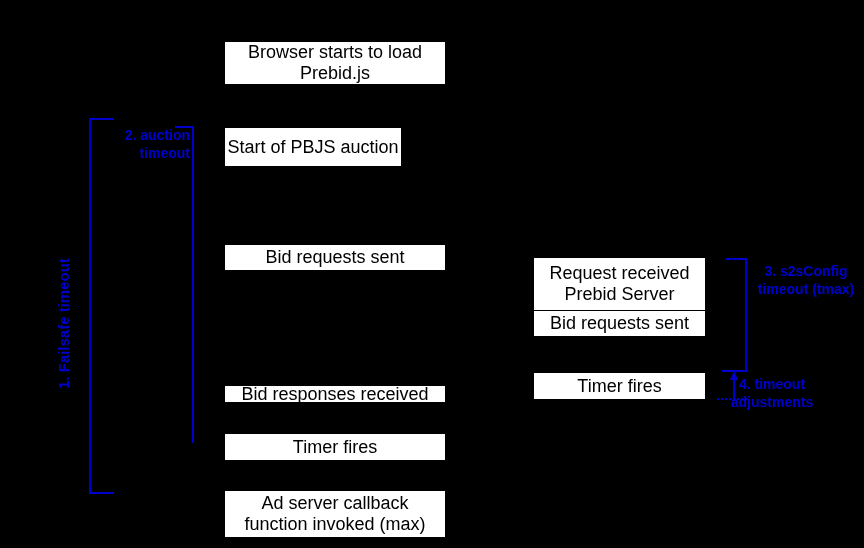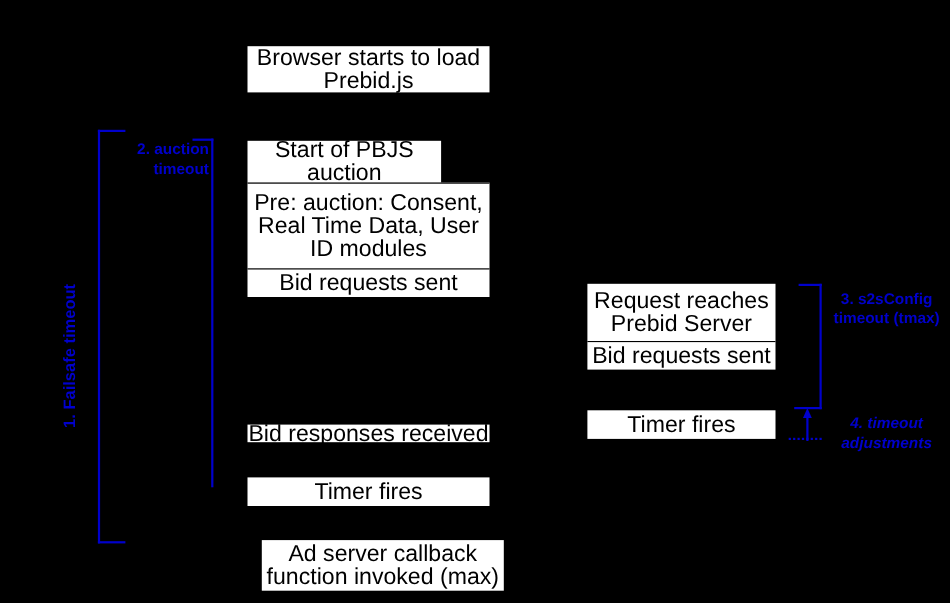--- a/index.html
+++ b/index.html
@@ -17,21 +17,21 @@
   }
   .box {
     position: absolute;
     background: #ffffff;
     color: #000000;
     box-sizing: border-box;
     display: flex;
     align-items: center;
     justify-content: center;
     text-align: center;
-    font-size: 21px;
+    font-size: 18px;
     line-height: 21px;
     font-family: "Liberation Sans", sans-serif;
     white-space: pre-line;
   }
   .sep {
     position: absolute;
     background: #000000;
     height: 1px;
   }
   .blabel {
@@ -75,37 +75,34 @@
 </head>
 <body>
 
 <div id="canvas">
 
   <div class="box" style="left:225px; top:42px; width:220px; height:42px;">Browser starts to load
 Prebid.js</div>
 
   <div class="box" style="left:225px; top:128px; width:176px; height:38px;">Start of PBJS auction</div>
 
-  <div class="box" style="left:225px; top:166px; width:220px; height:78px;">Pre: auction: Consent,
-Real Time Data, User
-ID modules</div>
 
   <div class="box" style="left:225px; top:244px; width:220px; height:26px;">Bid requests sent</div>
 
   <div class="sep" style="left:225px; top:166px; width:220px;"></div>
   <div class="sep" style="left:225px; top:244px; width:220px;"></div>
 
   <div class="box" style="left:225px; top:386px; width:220px; height:16px;">Bid responses received</div>
 
   <div class="box" style="left:225px; top:434px; width:220px; height:26px;">Timer fires</div>
 
-  <div class="box" style="left:238px; top:491px; width:220px; height:46px;">Ad server callback
+  <div class="box" style="left:225px; top:491px; width:220px; height:46px;">Ad server callback
 function invoked (max)</div>
 
-  <div class="box" style="left:534px; top:258px; width:171px; height:52px;">Request reaches
+  <div class="box" style="left:534px; top:258px; width:171px; height:52px;">Request received
 Prebid Server</div>
 
   <div class="box" style="left:534px; top:310px; width:171px; height:26px;">Bid requests sent</div>
 
   <div class="sep" style="left:534px; top:310px; width:171px;"></div>
 
   <div class="box" style="left:534px; top:373px; width:171px; height:26px;">Timer fires</div>
 
   <div class="vline" style="left:89px; top:118px; height:376px;"></div>
   <div class="hline" style="left:89px; top:118px; width:25px;"></div>
@@ -126,16 +123,16 @@
   <div class="blabel left-al" style="left:750px; top:262px; width:112px;">3. s2sConfig
 timeout (tmax)</div>
 
   <div class="dotted" style="left:717px; top:398px; width:30px;"></div>
 
   <svg class="arrow-svg" style="left:725px; top:370px;" width="18" height="32" viewBox="0 0 18 32">
     <line x1="9" y1="31" x2="9" y2="7" stroke="#0000cc" stroke-width="2"></line>
     <polygon points="9,1 5,10 13,10" fill="#0000cc"></polygon>
   </svg>
 
-  <div class="blabel left-al" style="left:750px; top:375px; width:112px;font-style:italic;">4. timeout
+  <div class="blabel left-al" style="left:716px; top:375px; width:112px;">4. timeout
 adjustments</div>
 
 </div>
 
 </body></html>

